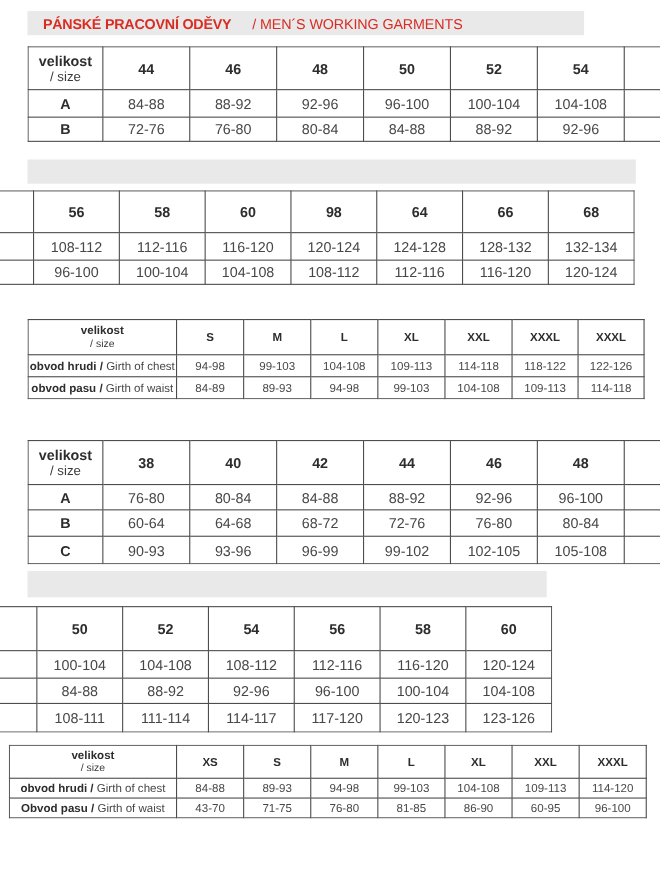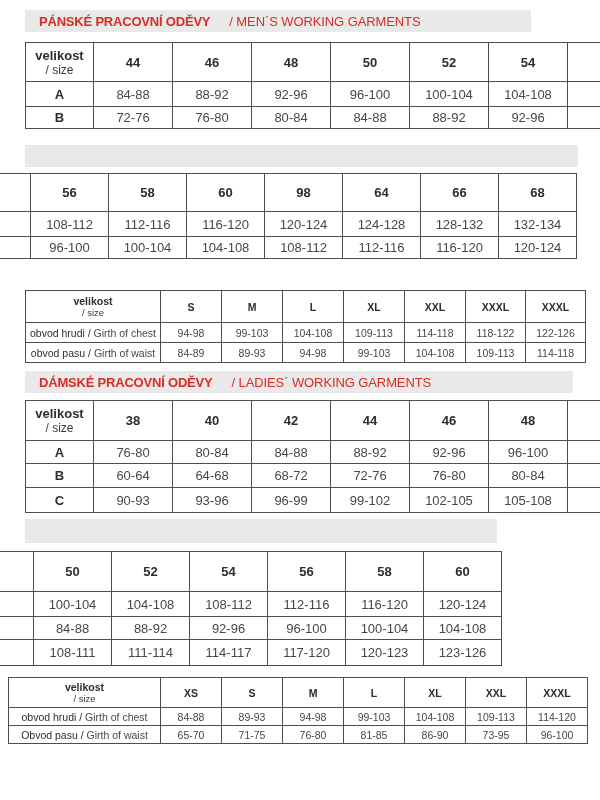--- a/index.html
+++ b/index.html
@@ -36,21 +36,21 @@
   .big td{font-size:13px;font-weight:normal;color:var(--val);}
   .big td.rowlabel{font-weight:bold;color:var(--ink);}
   .big .corner .c1{font-size:13px;font-weight:bold;color:var(--ink);line-height:15px;}
   .big .corner .c2{font-size:12px;font-weight:normal;color:#3a3a3a;line-height:14px;}
 
   
   .small th{font-size:10.5px;font-weight:bold;color:var(--ink);}
   .small td{font-size:10.5px;font-weight:normal;color:var(--val);}
   .small .corner .c1{font-size:10.5px;font-weight:bold;color:var(--ink);line-height:12px;}
   .small .corner .c2{font-size:9.5px;font-weight:normal;color:#3a3a3a;line-height:11px;}
-  .small .lcz{font-weight:normal;color:var(--ink);}
+  .small .lcz{font-weight:bold;color:var(--ink);}
   .small .len{font-weight:normal;color:var(--val);}
 </style>
 </head>
 <body>
 
 <div class="page">
 
   <div class="band" style="left:25px;top:10px;width:506px;height:22px;">
     <span class="tcz">PÁNSKÉ PRACOVNÍ ODĚVY</span>
     <span class="ten">/ MEN´S WORKING GARMENTS</span>
@@ -209,24 +209,20 @@
             <td>94-98</td>
             <td>99-103</td>
             <td>104-108</td>
             <td>109-113</td>
             <td>114-118</td>
           </tr>
         </tbody>
       </table>
   </div>
 
-  <div class="band" style="left:25px;top:371px;width:548px;height:22px;">
-    <span class="tcz">DÁMSKÉ PRACOVNÍ ODĚVY</span>
-    <span class="ten">/ LADIES´ WORKING GARMENTS</span>
-  </div>
 
   <div class="clip" style="left:25px;top:400px;width:575px;">
     <table class="grid big" style="width: 632px;">
         <colgroup>
           <col style="width: 68px;">
           <col style="width: 79px;">
           <col style="width: 79px;">
           <col style="width: 79px;">
           <col style="width: 79px;">
           <col style="width: 79px;">
@@ -372,25 +368,25 @@
             <td>84-88</td>
             <td>89-93</td>
             <td>94-98</td>
             <td>99-103</td>
             <td>104-108</td>
             <td>109-113</td>
             <td>114-120</td>
           </tr>
           <tr style="height: 18px;">
             <td class="rowlabel"><span class="lcz">Obvod pasu /</span><span class="len"> Girth of waist</span></td>
-            <td>65-70</td>
+            <td>43-70</td>
             <td>71-75</td>
             <td>76-80</td>
             <td>81-85</td>
             <td>86-90</td>
-            <td>73-95</td>
+            <td>60-95</td>
             <td>96-100</td>
           </tr>
         </tbody>
       </table>
   </div>
 
 </div>
 
 </body></html>

